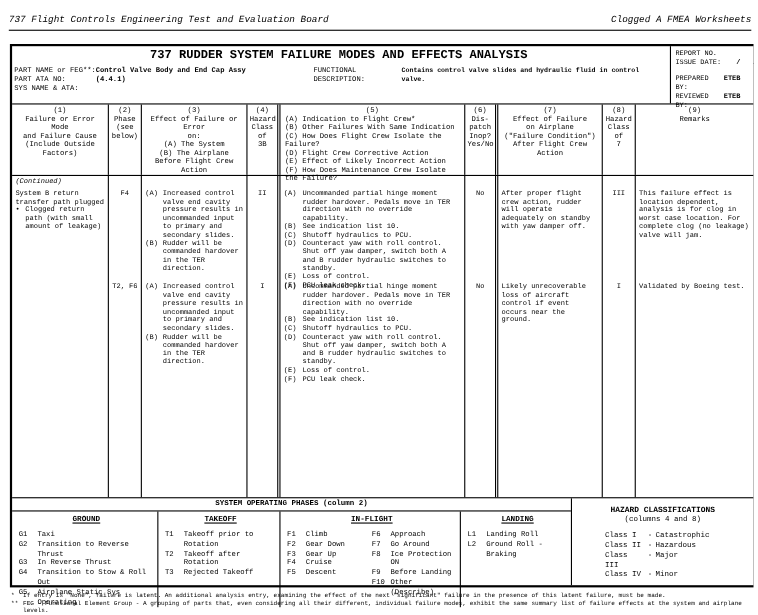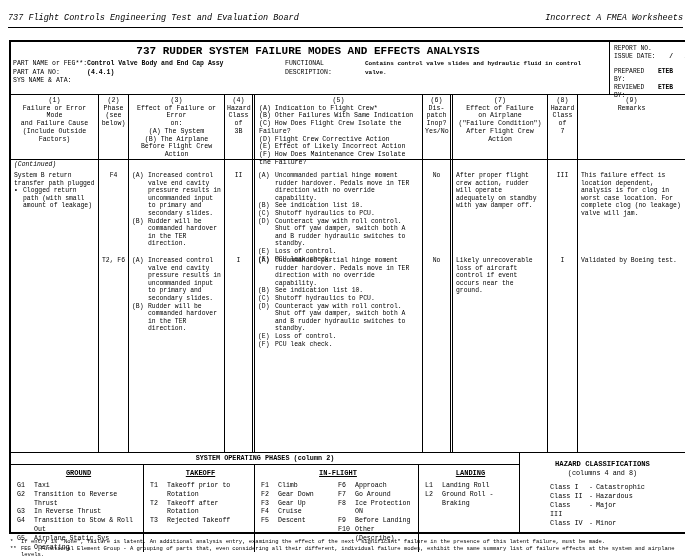--- a/index.html
+++ b/index.html
@@ -84,21 +84,21 @@
   .fn{display:flex;}
   .fnmark{flex:none;width:11px;}
 </style>
 </head>
 <body>
 
 <div class="page">
 
   <div class="pagehead">
     <span>737 Flight Controls Engineering Test and Evaluation Board</span>
-    <span>Incorrect A   FMEA Worksheets</span>
+    <span>Clogged A   FMEA Worksheets</span>
   </div>
 
   <div class="fmea">
 
     <div class="tblock">
       <div class="tb-left">
         <div class="tb-title">737 RUDDER SYSTEM FAILURE MODES AND EFFECTS ANALYSIS</div>
         <div class="tb-body">
           <div class="tb-labels">
             <div class="lrow">

